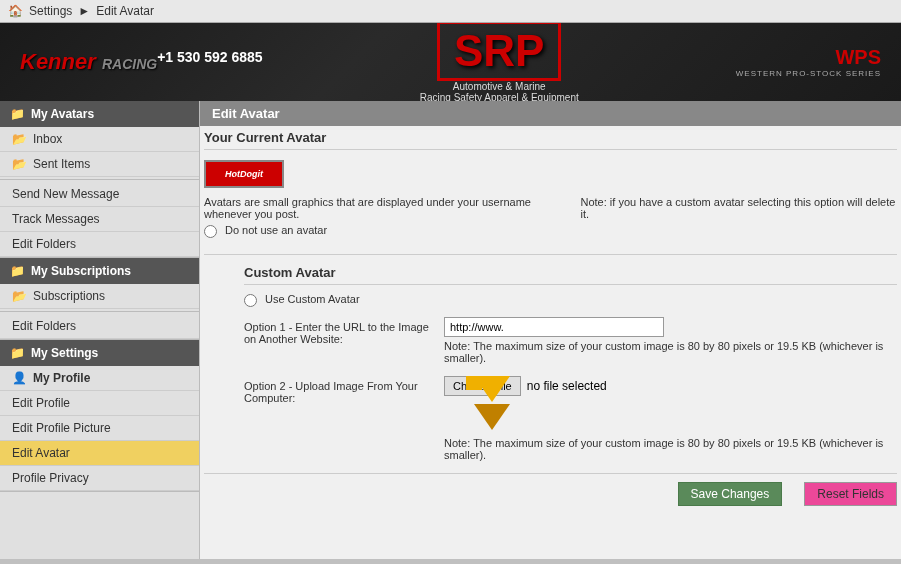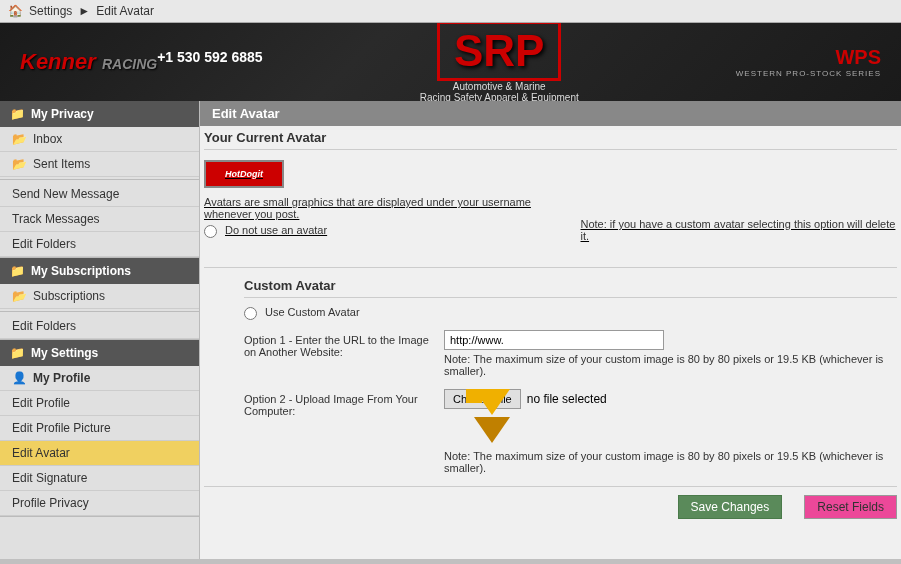--- a/index.html
+++ b/index.html
@@ -29,21 +29,21 @@
     .sidebar-item.active { background: #f0d060; }
     .sidebar-divider { height: 1px; background: #bbb; margin: 2px 0; }
 
     
     .content { flex: 1; background: #f0f0f0; overflow-y: auto; }
     .content-header { background: #888; color: white; padding: 5px 12px; font-size: 13px; font-weight: bold; }
     .content-body { padding: 4px; }
 
     .section-title { font-size: 13px; font-weight: bold; color: #333; border-bottom: 1px solid #ccc; padding-bottom: 4px; margin-bottom: 10px; }
 
-    .avatar-box { margin-bottom: 25px; text-decoration: underline; }
+    .avatar-box { margin-bottom: 12px; }
     .avatar-desc { font-size: 11px; color: #333; margin-bottom: 4px; }
     .radio-row { display: flex; align-items: flex-start; gap: 8px; margin-bottom: 4px; }
     .radio-label { font-size: 11px; color: #333; }
     .note-text { font-size: 11px; color: #333; margin-left: 20px; }
 
     .divider-line { height: 1px; background: #ccc; margin: 10px 0; }
 
     .custom-avatar-section { margin-bottom: 10px; margin-left: 40px; }
     .custom-header { font-size: 13px; font-weight: bold; color: #333; border-bottom: 1px solid #ccc; padding-bottom: 4px; margin-bottom: 8px; }
 
@@ -88,21 +88,21 @@
   </div>
 </div>
 
 <div class="main-layout">
 
   <div class="sidebar">
 
     <div class="sidebar-section">
       <div class="sidebar-section-header">
         <span>📁</span>
-        <span>My Privacy</span>
+        <span>My Avatars</span>
       </div>
       <div class="sidebar-item">
         <span>📂</span>
         <span>Inbox</span>
       </div>
       <div class="sidebar-item">
         <span>📂</span>
         <span>Sent Items</span>
       </div>
       <div class="sidebar-divider"></div>
@@ -144,41 +144,38 @@
       <div class="sidebar-item">
         <span>Edit Profile</span>
       </div>
       <div class="sidebar-item">
         <span>Edit Profile Picture</span>
       </div>
       <div class="sidebar-item active">
         <span>Edit Avatar</span>
       </div>
       <div class="sidebar-item">
-        <span>Edit Signature</span>
-      </div>
-      <div class="sidebar-item">
         <span>Profile Privacy</span>
       </div>
     </div>
   </div>
 
   <div class="content">
     <div class="content-header">Edit Avatar</div>
     <div class="content-body">
 
       <div class="section-title">Your Current Avatar</div>
 
       <div class="avatar-box">
 
         <div style="width:80px; height:28px; background:#cc0000; border:2px solid #888; display:flex; align-items:center; justify-content:center; margin-bottom:8px;">
           <span style="color:white; font-size:9px; font-weight:bold; font-style:italic;">HotDogit</span>
         </div>
 
-        <div style="display:flex; align-items:flex-end; gap: 20px;">
+        <div style="display:flex; align-items:flex-start; gap: 20px;">
           <div style="flex:1;">
             <div class="avatar-desc">Avatars are small graphics that are displayed under your username whenever you post.</div>
             <div class="radio-row">
               <input type="radio" name="avatar_option" style="margin-top: 1px;">
               <span class="radio-label">Do not use an avatar</span>
             </div>
           </div>
           <div style="flex:1;">
             <div class="note-text">Note: if you have a custom avatar selecting this option will delete it.</div>
           </div>

